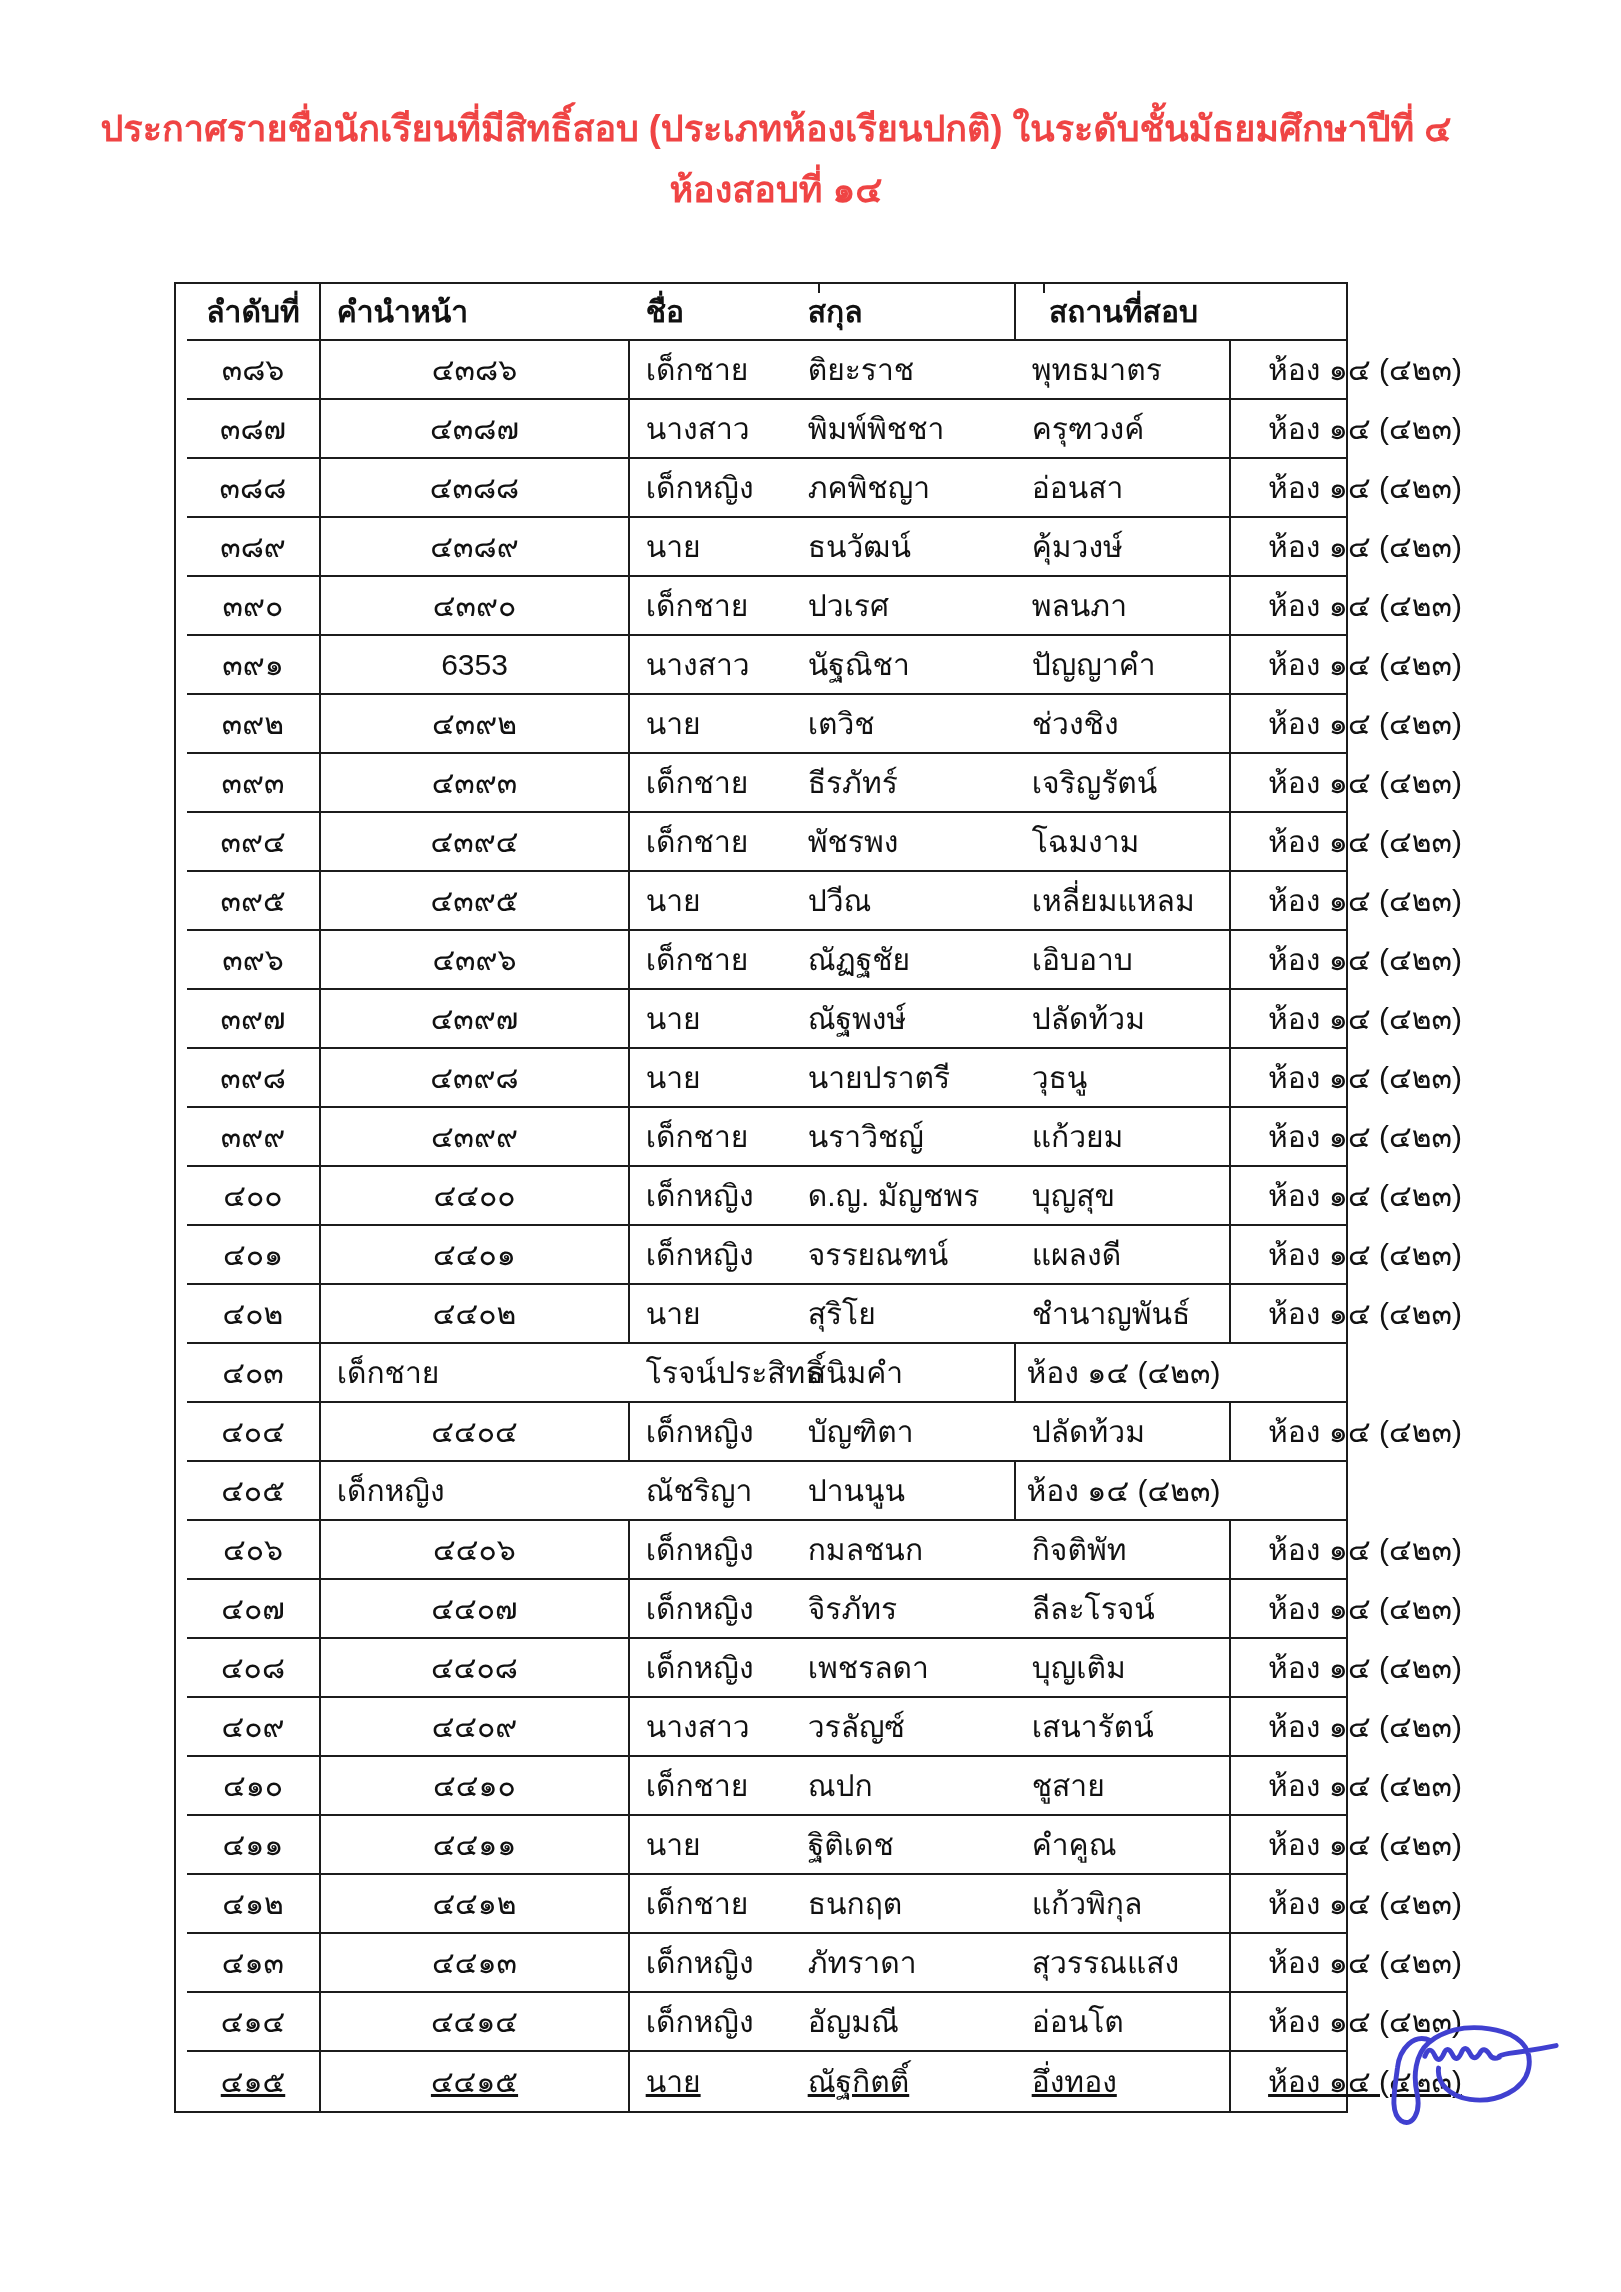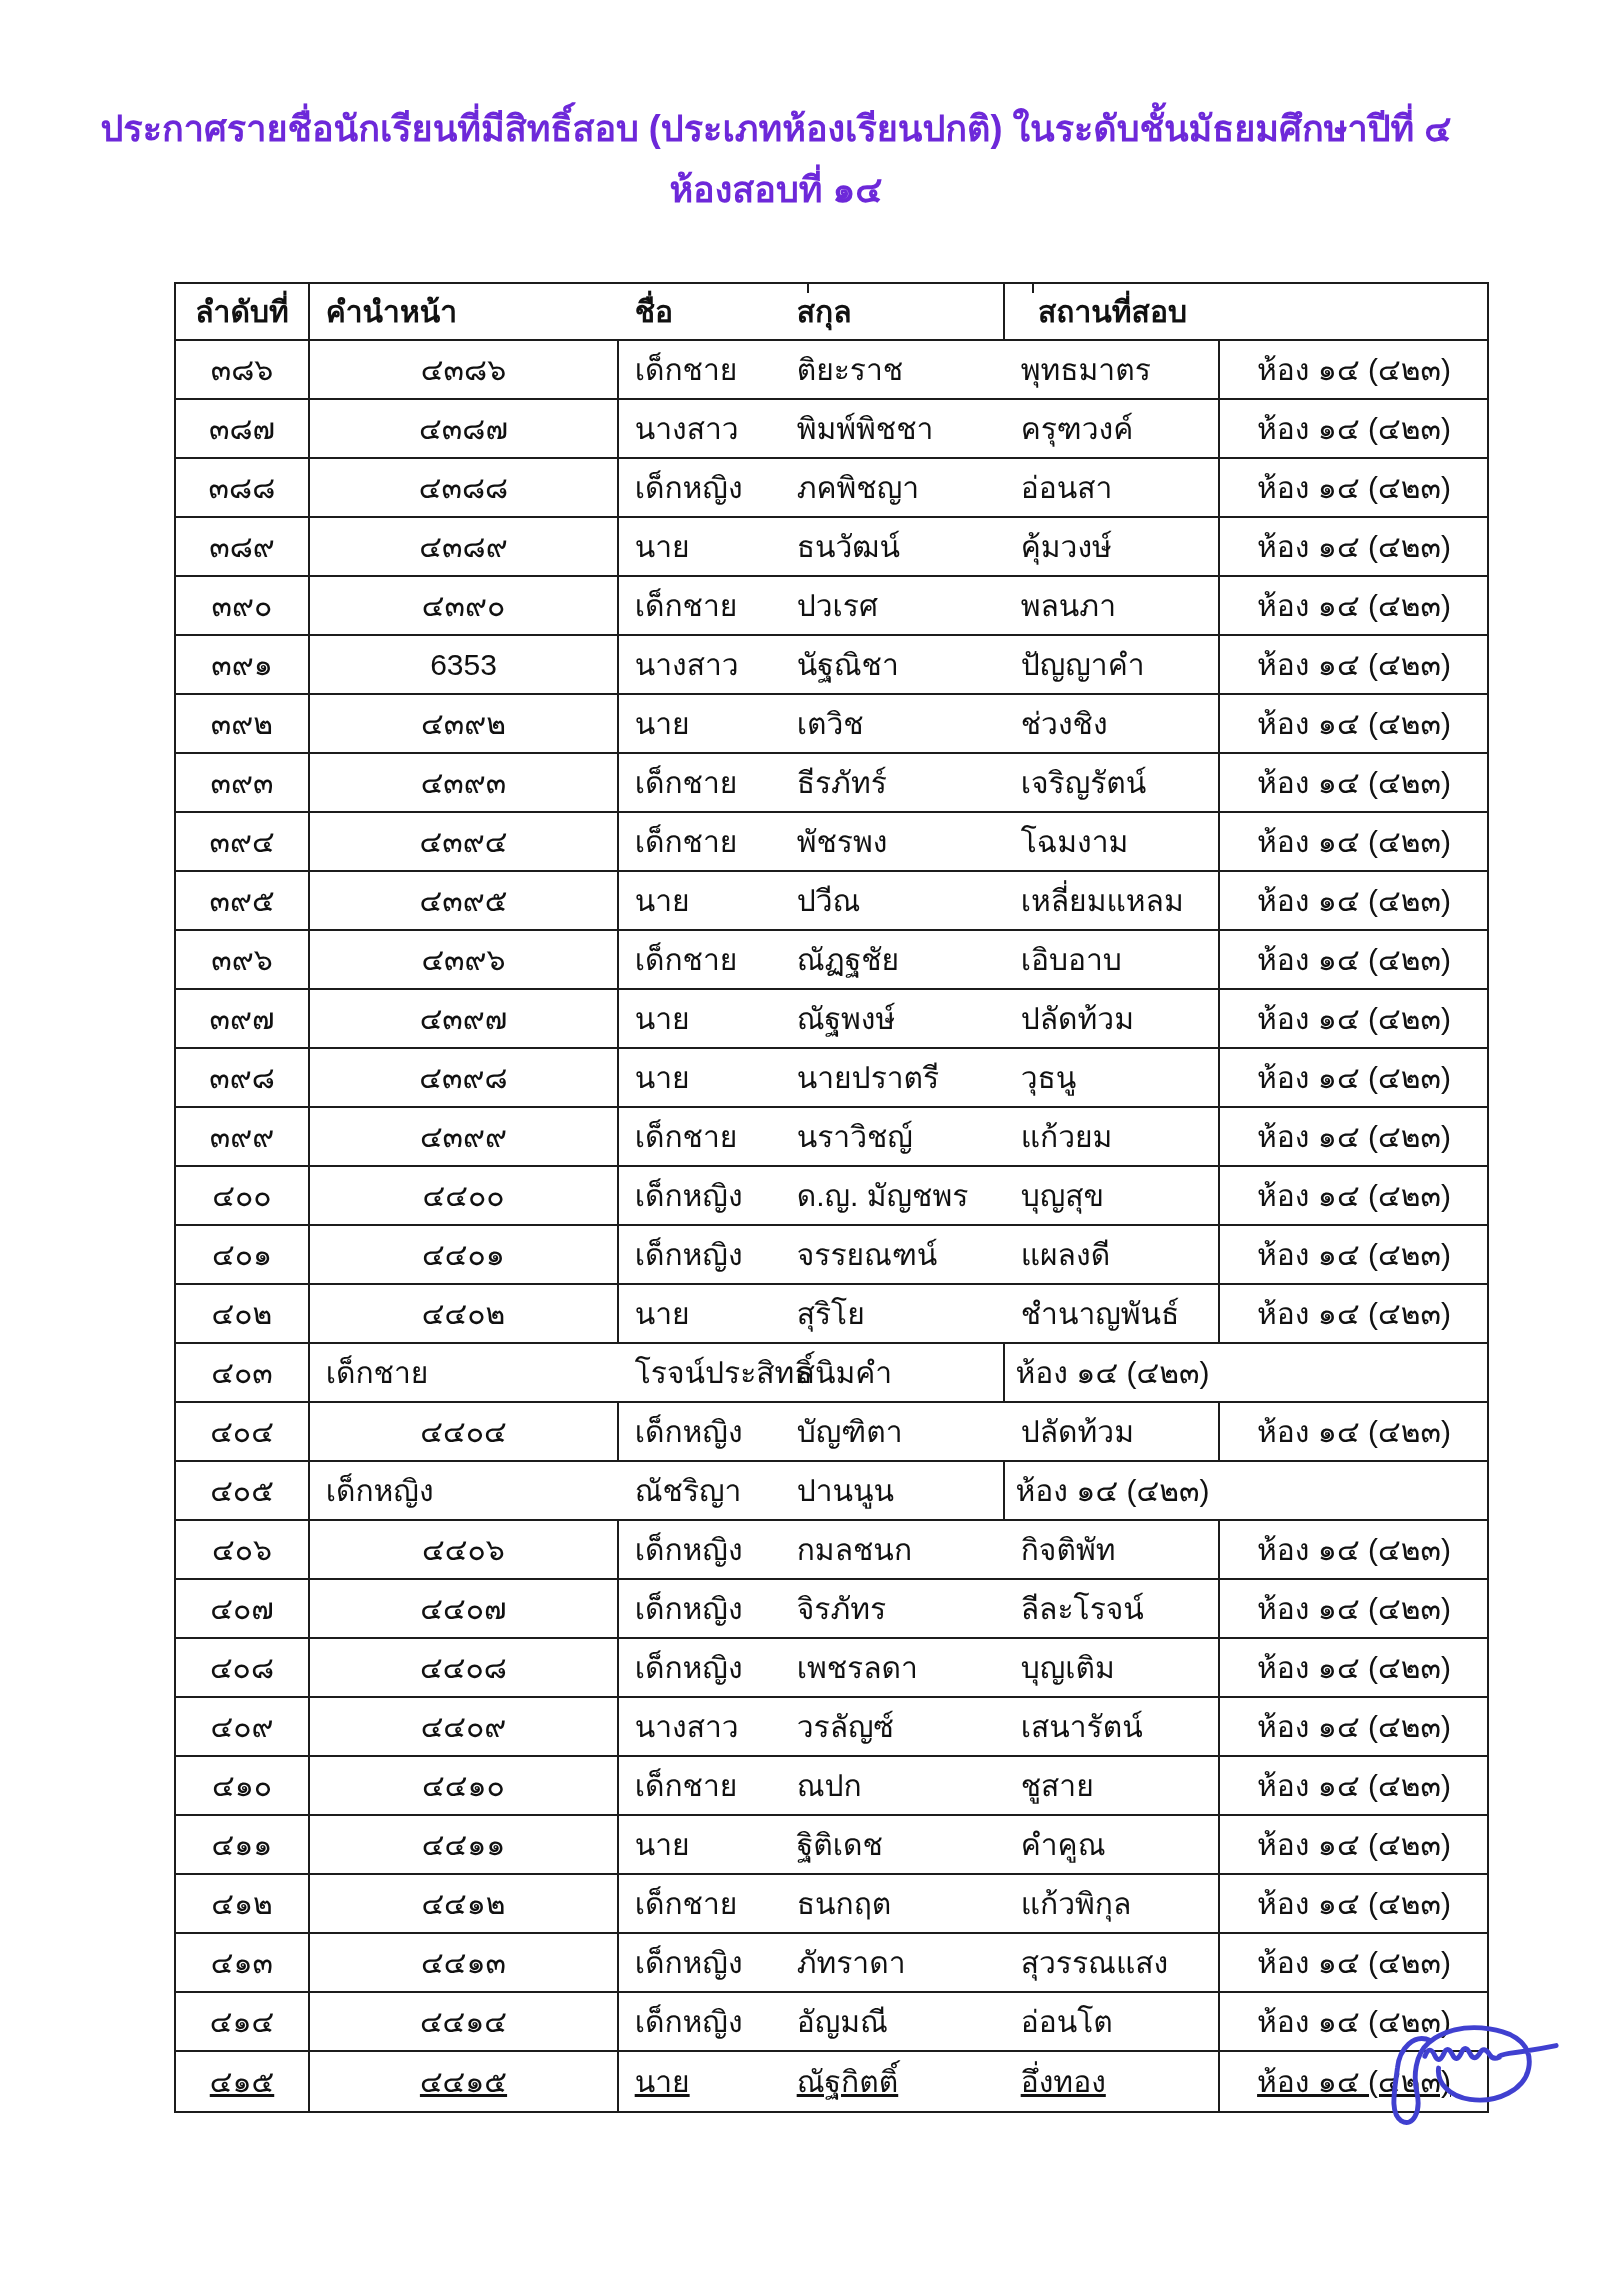--- a/index.html
+++ b/index.html
@@ -10,29 +10,30 @@
     font-family:"Liberation Sans", sans-serif;
     color:#111;
     overflow:hidden;
   }
   .title-block{
     position:absolute;left:98px;right:167px;top:98px;
     text-align:center;
     font-weight:bold;
     font-size:36px;
     line-height:1.7;
-    color:#6d28d9;
+    color:#ef4444;
   }
   .doc-table{
     position:absolute;
     left:174px;top:282px;
-    width:1315px;
+    width:1174px;
     border:2px solid #1c1c1c;
     box-sizing:border-box;
     background:#fff;
+    padding-left:11px;
   }
   .t-row{
     display:grid;
     grid-template-columns:134px 309px 162px 224px 215px 268px;
     height:59px;
     border-bottom:2px solid #1c1c1c;
     box-sizing:border-box;
   }
   .t-row:last-child{border-bottom:none;text-decoration:underline;}
   .t-head{

